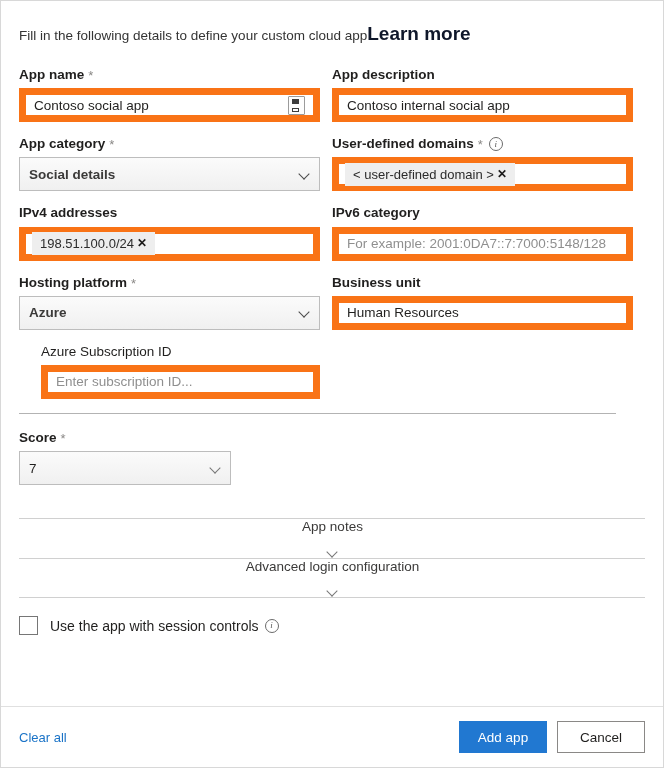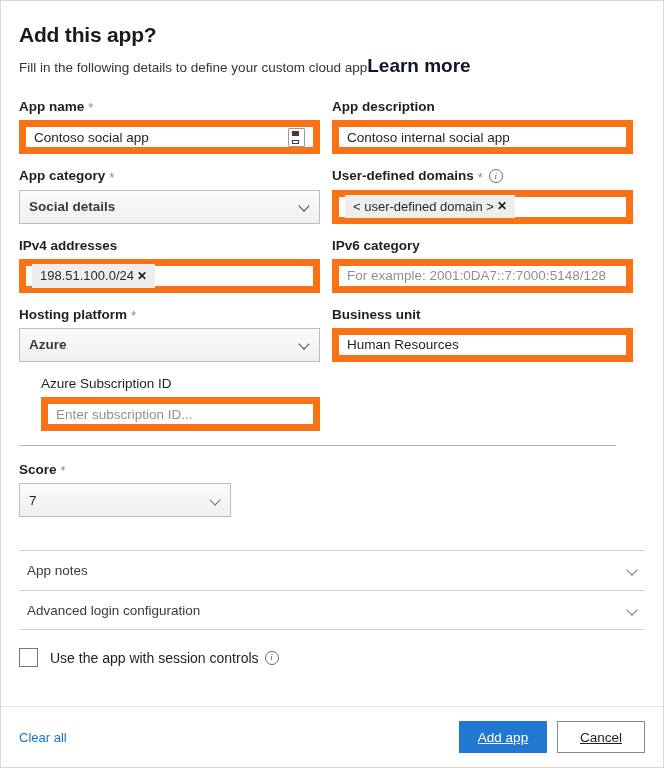--- a/index.html
+++ b/index.html
@@ -220,20 +220,21 @@
   .acc-row {
     height: 40px;
     display: flex;
     align-items: center;
     border-top: 1px solid #d0d0d0;
     cursor: pointer;
     font-size: 13.5px;
     color: #3b3a39;
     padding: 0 7px 0 8px;
     box-sizing: border-box;
+    flex-direction: column;
   }
   .acc-row .lbl { flex: 1; }
   .acc-row:last-child { border-bottom: 1px solid #d0d0d0; }
 
   .checkbox-row {
     display: flex;
     align-items: center;
     margin: 18px 18px 0 18px;
     font-size: 14px;
     color: #201f1e;
@@ -276,41 +277,39 @@
   .btn {
     height: 32px;
     min-width: 88px;
     font-size: 13.5px;
     display: inline-flex;
     align-items: center;
     justify-content: center;
     box-sizing: border-box;
     cursor: pointer;
     padding: 0 14px;
-    text-decoration: underline;
   }
   .btn-primary {
     background: #2178d1;
     color: #ffffff;
     border: 1px solid #2178d1;
     margin-right: 10px;
   }
   .btn-secondary {
     background: #ffffff;
     color: #201f1e;
     border: 1px solid #8a8886;
   }
 </style>
 </head>
 <body>
 
 <div class="dialog">
 
   <div class="header">
-    <h1 class="title">Add this app?</h1>
     <div class="subtitle-row">
       <div class="subtitle">Fill in the following details to define your custom cloud app</div>
       <a class="learn-more">Learn more</a>
     </div>
   </div>
 
   <div class="form">
 
     <div class="row">
       <div class="col">

